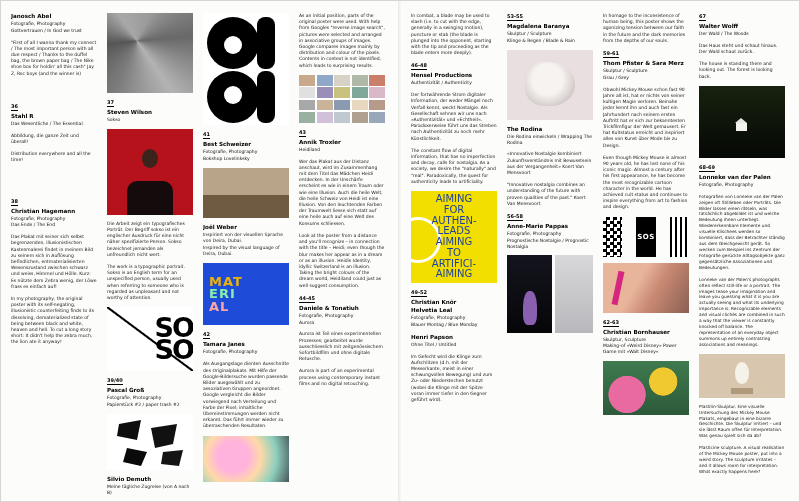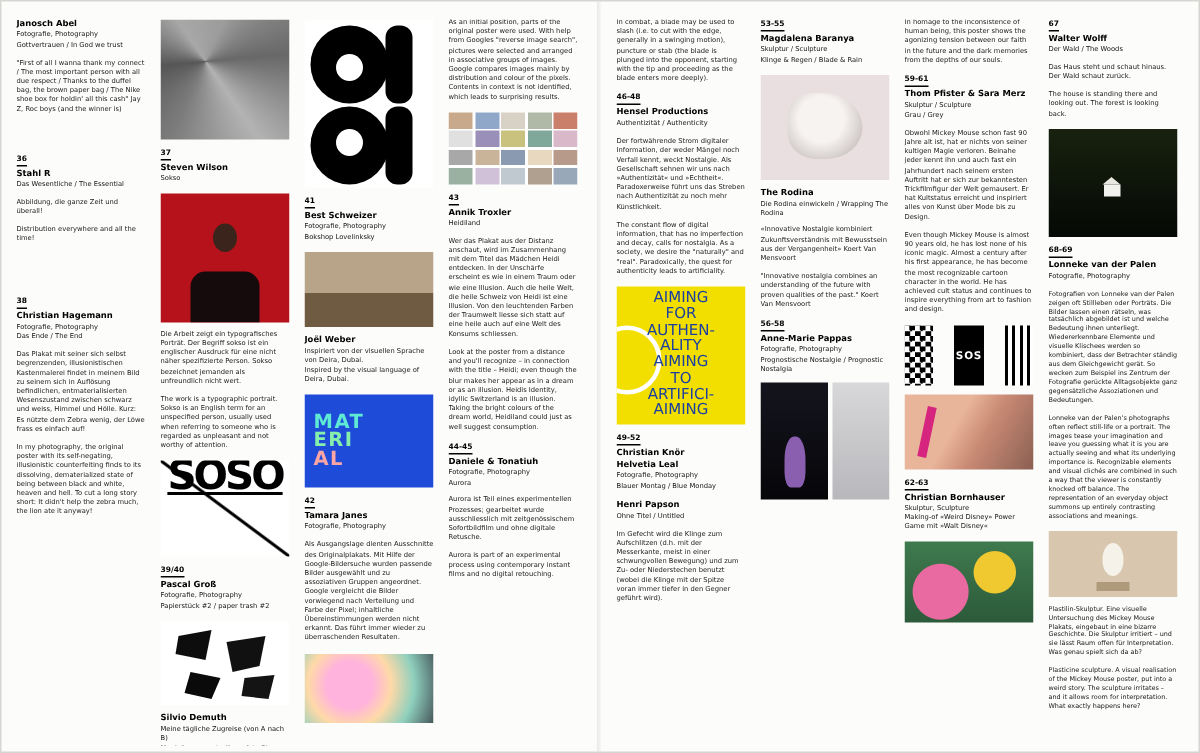--- a/index.html
+++ b/index.html
@@ -25,29 +25,29 @@
 
   
   .crumpled { height: 80px;
     background: conic-gradient(from 25deg at 35% 35%, #9c9c9c, #686868, #b3b3b3, #7b7b7b, #565656, #a8a8a8, #9c9c9c); }
   .portrait { height: 86px; background: #b5121b; }
   .portrait::before { content:""; position:absolute; left:50%; top:24%; width:16px; height:19px; margin-left:-8px;
     border-radius:50%; background:#3a241c; }
   .portrait::after { content:""; position:absolute; left:50%; bottom:0; width:46px; height:34px; margin-left:-23px;
     border-radius:10px 10px 0 0; background:#150a0c; }
   .portrait { position: relative; }
-  .soso { height: 64px; background:#fff; display:flex; flex-direction:row; align-items:flex-start; justify-content:center;
-    background-image: linear-gradient(to top right, transparent 48.5%, #000 49.5%, #000 50.5%, transparent 51.5%); text-decoration: underline; }
+  .soso { height: 64px; background:#fff; display:flex; flex-direction:column; align-items:flex-end; justify-content:center;
+    background-image: linear-gradient(to top right, transparent 48.5%, #000 49.5%, #000 50.5%, transparent 51.5%); }
   .soso span { font-size: 27px; font-weight: bold; line-height: 0.82; letter-spacing: -2px; color:#000; }
 
   
   .street { height: 50px; background: linear-gradient(#b8a488 0 55%, #6f5a42 55% 100%); }
   .material { height: 62px; background: #1e4bd8; display:flex; flex-direction:column; justify-content:center; padding-left:6px; }
   .material span { font-size: 13px; font-weight: bold; line-height: 0.95; letter-spacing: 1px; }
-  .material span:nth-child(1){ color:#5eead4; }
+  .material span:nth-child(1){ color:#eab308; }
   .material span:nth-child(2){ color:#86efac; }
   .material span:nth-child(3){ color:#fca5a5; }
   .aurora { height: 46px;
     background: radial-gradient(circle at 35% 45%, #ffb3dd 0 25%, #ffd9a8 45%, #8fd0bd 70%, #46565a 100%); }
 
   
   .ggrid { display:grid; grid-template-columns: repeat(5,1fr); gap: 1.5px; height: 48px; background:#fff; }
 
   
   .aiming { height: 92px; background:#f2df00; display:flex; flex-direction:column; align-items:center; justify-content:center; position:relative; }
@@ -252,21 +252,21 @@
       <span class="num">46-48</span>
       <div class="name">Hensel Productions</div>
       <div class="meta">Authentizität / Authenticity</div>
     </div>
     <div class="body">Der fortwährende Strom digitaler Information, der weder Mängel noch Verfall kennt, weckt Nostalgie. Als Gesellschaft sehnen wir uns nach »Authentizität« und »Echtheit«. Paradoxerweise führt uns das Streben nach Authentizität zu noch mehr Künstlichkeit.</div>
     <div class="body">The constant flow of digital information, that has no imperfection and decay, calls for nostalgia. As a society, we desire the "naturally" and "real". Paradoxically, the quest for authenticity leads to artificiality.</div>
     <div class="imgbox aiming">
       <span>AIMING</span>
       <span>FOR</span>
       <span>AUTHEN-</span>
-      <span>ALITY</span>
+      <span>LEADS</span>
       <span>AIMING</span>
       <span>TO</span>
       <span>ARTIFICI-</span>
       <span>AIMING</span>
     </div>
     <div class="entry">
       <span class="num">49-52</span>
       <div class="name">Christian Knör</div>
       <div class="name">Helvetia Leal</div>
       <div class="meta">Fotografie, Photography</div>

